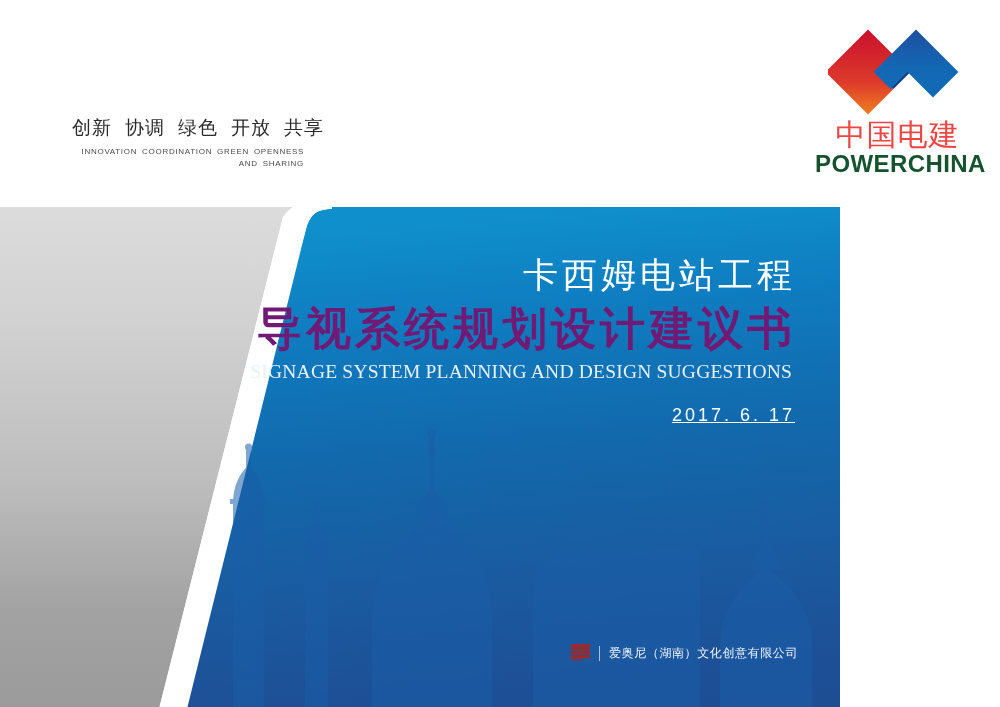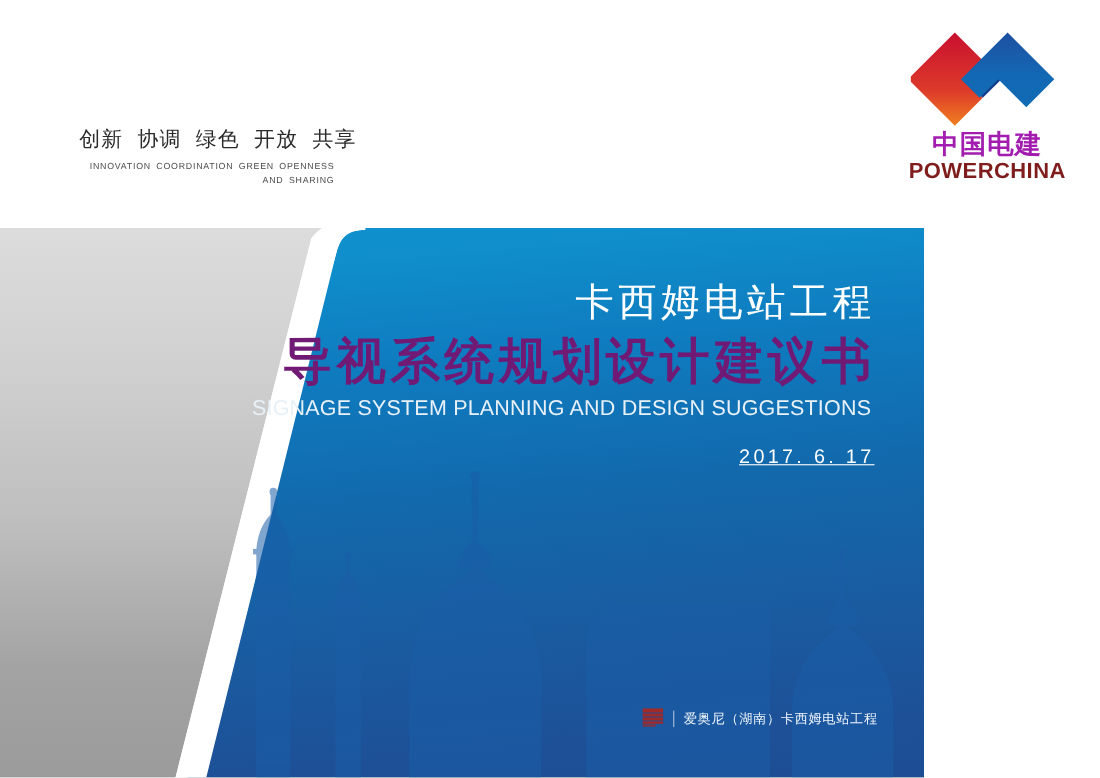--- a/index.html
+++ b/index.html
@@ -56,32 +56,32 @@
     width:165px;
     text-align:center;
   }
   .logo-mark{
     position:relative;
     width:140px; height:88px;
     margin:0 auto;
   }
   .logo-cn{
     margin-top:4px;
+    font-size:30px;
+    font-weight:normal;
+    color:#ef4444;
+    letter-spacing:1px;
+    line-height:1;
+    white-space:nowrap;
+  }
+  .logo-en{
+    margin-top:2px;
     font-size:24px;
     font-weight:bold;
-    color:#a21caf;
-    letter-spacing:1px;
-    line-height:1;
-    white-space:nowrap;
-  }
-  .logo-en{
-    margin-top:2px;
-    font-size:20px;
-    font-weight:bold;
-    color:#7f1d1d;
+    color:#14532d;
     letter-spacing:0.4px;
     line-height:1;
     white-space:nowrap;
   }
 
   
   .stage{
     position:absolute;
     left:0; top:207px;
     width:840px; height:500px;
@@ -142,20 +142,21 @@
     margin-right:-4px;
   }
   .title-en{
     margin-top:5px;
     font-size:19.5px;
     color:#e8f1f8;
     letter-spacing:0.2px;
     line-height:1.2;
     white-space:nowrap;
     font-weight:400;
+    font-family:Liberation Serif, serif;
   }
   .title-date{
     margin-top:22px;
     font-size:18px;
     color:#ffffff;
     letter-spacing:3px;
     white-space:nowrap;
     margin-right:-3px;
     text-decoration:underline;
   }
@@ -270,21 +271,21 @@
       <div class="credit-mark">
         <svg viewBox="0 0 19 20" width="19" height="20">
           <rect x="0" y="1" width="19" height="14" fill="#9e2a2b"></rect>
           <rect x="0" y="4.4" width="19" height="1.5" fill="#1d5097" opacity="0.55"></rect>
           <rect x="0" y="8.0" width="19" height="1.5" fill="#1d5097" opacity="0.55"></rect>
           <rect x="0" y="11.6" width="19" height="1.5" fill="#1d5097" opacity="0.55"></rect>
           <rect x="0" y="15.5" width="12" height="2.2" fill="#9e2a2b" opacity="0.75"></rect>
         </svg>
       </div>
       <div class="credit-div"></div>
-      <div class="credit-text">爱奥尼（湖南）卡西姆电站工程</div>
+      <div class="credit-text">爱奥尼（湖南）文化创意有限公司</div>
     </div>
 
   </div>
 
   <div class="header">
 
     <div class="slogan-block">
       <div class="slogan-cn">
         <span>创新</span><span>协调</span><span>绿色</span><span>开放</span><span>共享</span>
       </div>

